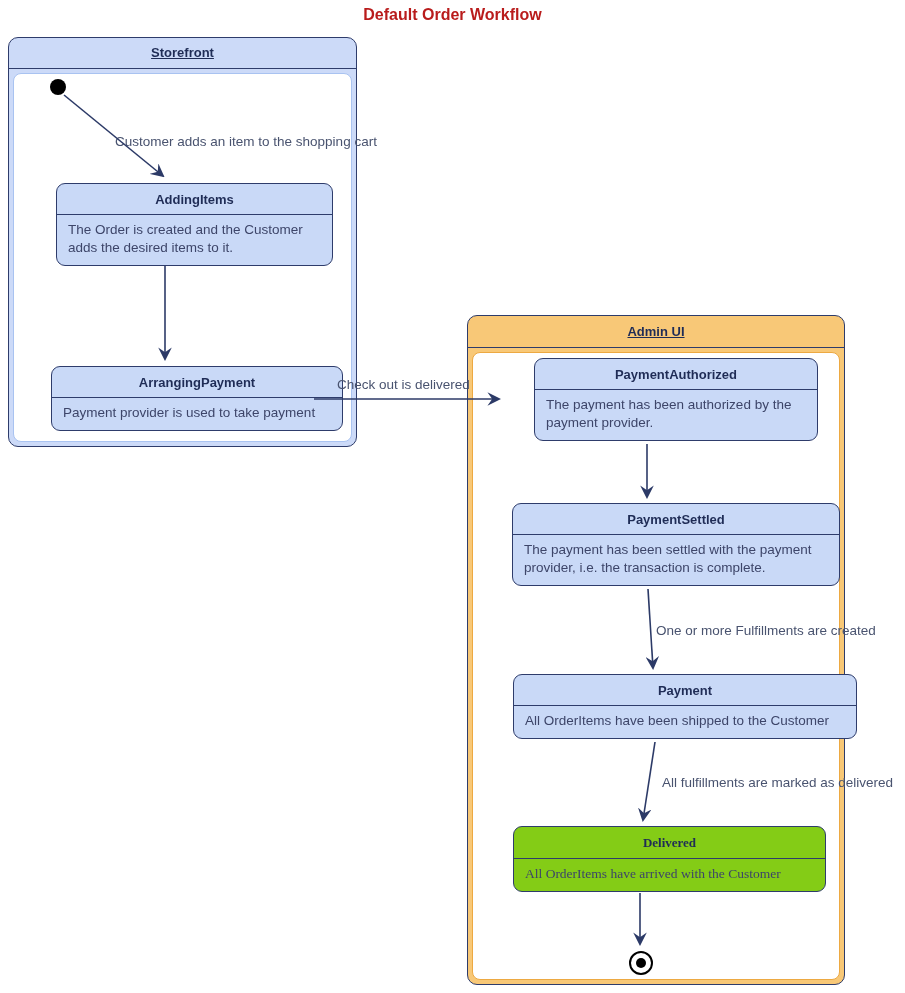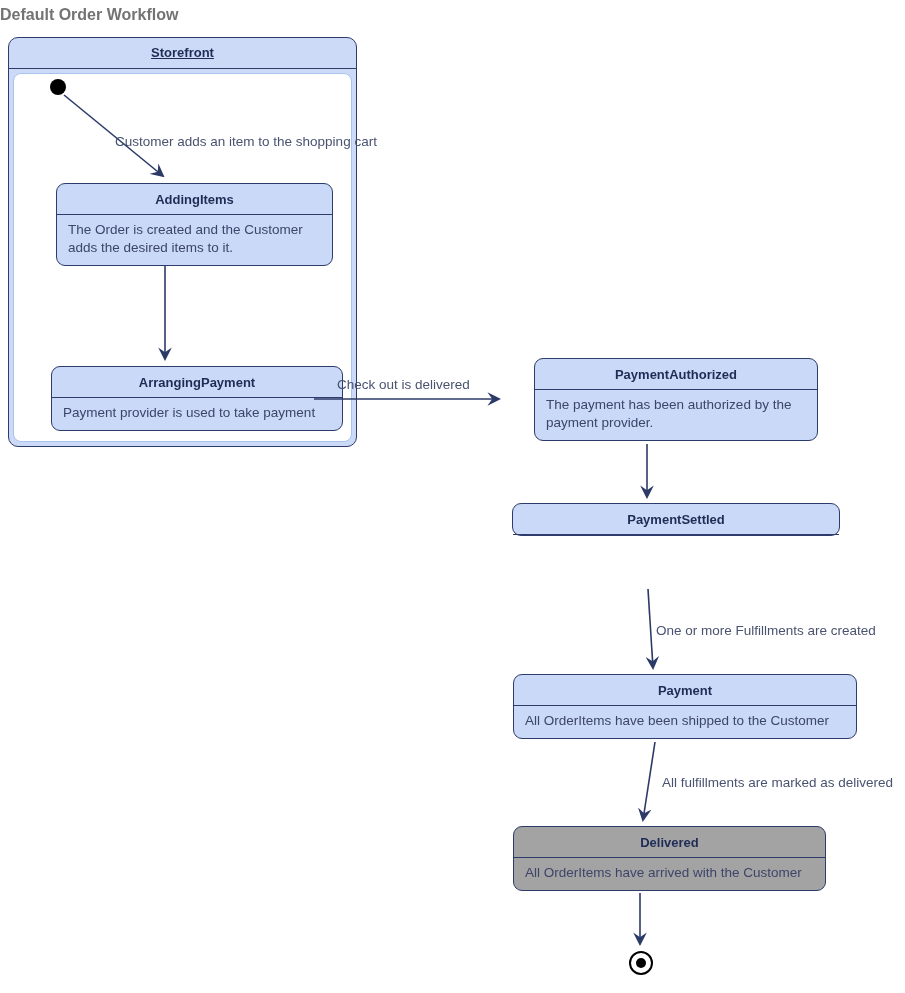--- a/index.html
+++ b/index.html
@@ -1,41 +1,41 @@
 <!DOCTYPE html>
 <html><head>
 <meta charset="utf-8">
 <style>
   html,body { margin:0; padding:0; background:#ffffff; }
   body { font-family:"Liberation Sans","DejaVu Sans",sans-serif; }
   .canvas { position:relative; width:905px; height:993px; background:#ffffff; overflow:hidden; }
 
-  .diagram-title { position:absolute; top:6px; left:0; width:100%; text-align:left;
-    font-size:16px; font-weight:bold; color:#737373; }
+  .diagram-title { position:absolute; top:6px; left:0; width:100%; text-align:center;
+    font-size:16px; font-weight:bold; color:#b91c1c; }
 
   
   .container { position:absolute; border:1px solid #2e3c6b; border-radius:10px; box-sizing:border-box; }
   .container .header { text-align:center; font-weight:bold; font-size:13px; color:#1f2c56;
     border-bottom:1px solid #2e3c6b;text-decoration:underline; }
   .container .inner { position:absolute; left:4px; right:4px; bottom:4px; background:#ffffff;
     border-radius:8px; box-sizing:border-box; }
   .storefront { left:8px; top:37px; width:349px; height:410px; background:#ccdaf8; }
   .storefront .header { height:30px; line-height:30px; }
   .storefront .inner { top:35px; border:1px solid #a9c3f1; }
   .adminui { left:467px; top:315px; width:378px; height:670px; background:#f8c877; }
   .adminui .header { height:31px; line-height:31px; }
   .adminui .inner { top:36px; border:1px solid #eda942; }
 
   
   .state { position:absolute; background:#c9d9f7; border:1px solid #2e3c6b; border-radius:9px;
     box-sizing:border-box; z-index:3;margin-left:29px; }
   .state .title { font-weight:bold; font-size:13px; color:#1f2c56; text-align:center;
     padding:8px 10px 7px 10px; border-bottom:1px solid #2e3c6b; }
   .state .desc { font-size:13.5px; color:#3d4569; padding:6px 11px 8px 11px; line-height:1.32; }
-  .state.green { background:#a3a3a3; }
+  .state.green { background:#84cc16;font-family:Liberation Serif, serif; }
 
   .st-adding     { left:27px;  top:183px; width:277px; }
   .st-arranging  { left:22px;  top:366px; width:292px; }
   .st-authorized { left:505px; top:358px; width:284px; }
   .st-settled    { left:483px; top:503px; width:328px; }
   .st-shipped    { left:484px; top:674px; width:344px; }
   .st-delivered  { left:484px; top:826px; width:313px; }
 
   
   .edge-label { position:absolute; font-size:13.5px; color:#49536f; white-space:nowrap; z-index:4; }
@@ -59,40 +59,45 @@
 
 <div class="canvas">
 
   <div class="diagram-title">Default Order Workflow</div>
 
   <div class="container storefront">
     <div class="header">Storefront</div>
     <div class="inner"></div>
   </div>
 
+  <div class="container adminui">
+    <div class="header">Admin UI</div>
+    <div class="inner"></div>
+  </div>
 
   <div class="initial-state"></div>
 
   <div class="state st-adding">
     <div class="title">AddingItems</div>
     <div class="desc">The Order is created and the Customer adds the desired items to it.</div>
   </div>
 
   <div class="state st-arranging">
     <div class="title">ArrangingPayment</div>
     <div class="desc">Payment provider is used to take payment</div>
   </div>
 
   <div class="state st-authorized">
     <div class="title">PaymentAuthorized</div>
     <div class="desc">The payment has been authorized by the payment provider.</div>
   </div>
 
   <div class="state st-settled">
     <div class="title">PaymentSettled</div>
+    <div class="desc">The payment has been settled with the payment provider, i.e. the transaction is complete.</div>
   </div>
 
   <div class="state st-shipped">
     <div class="title">Payment</div>
     <div class="desc">All OrderItems have been shipped to the Customer</div>
   </div>
 
   <div class="state green st-delivered">
     <div class="title">Delivered</div>
     <div class="desc">All OrderItems have arrived with the Customer</div>

